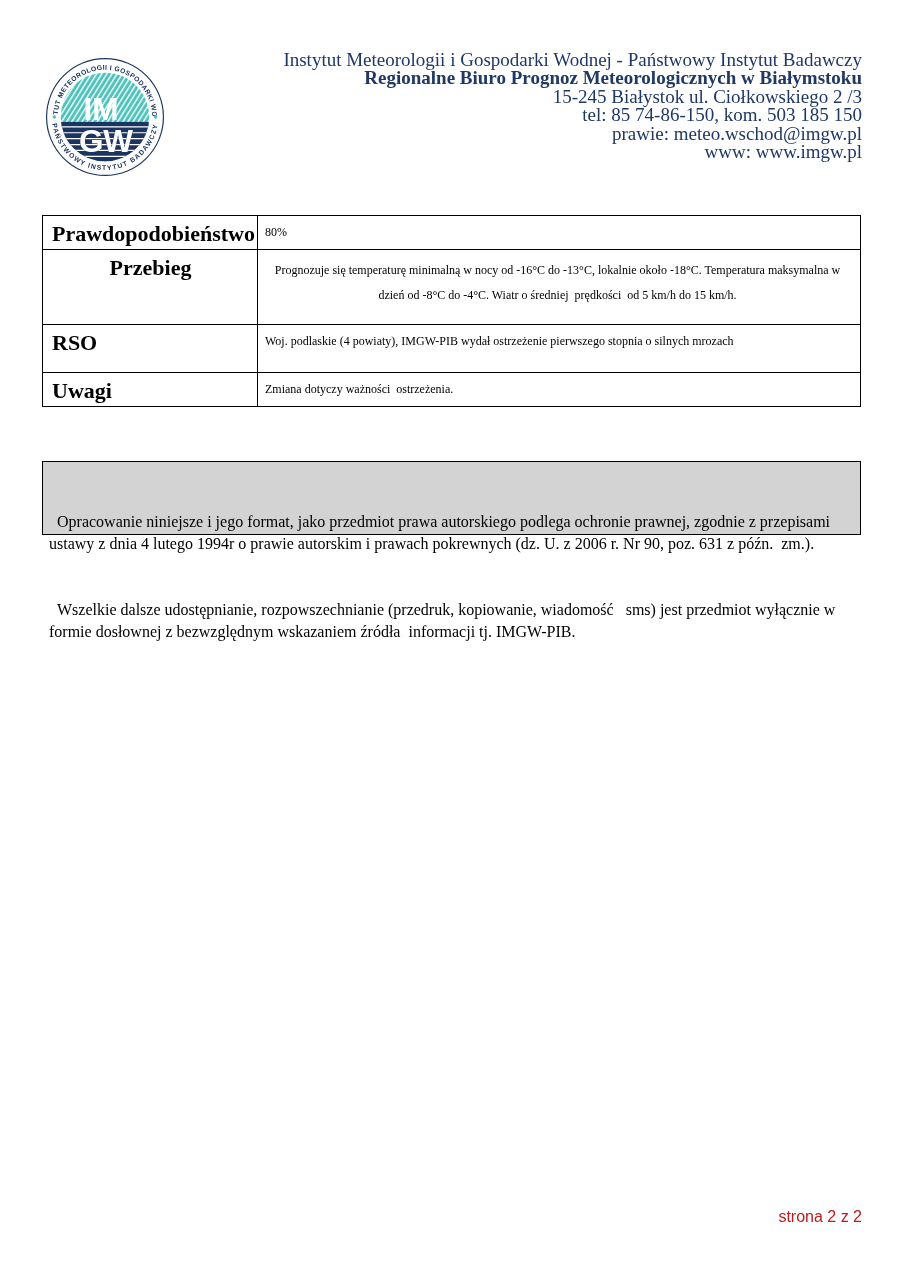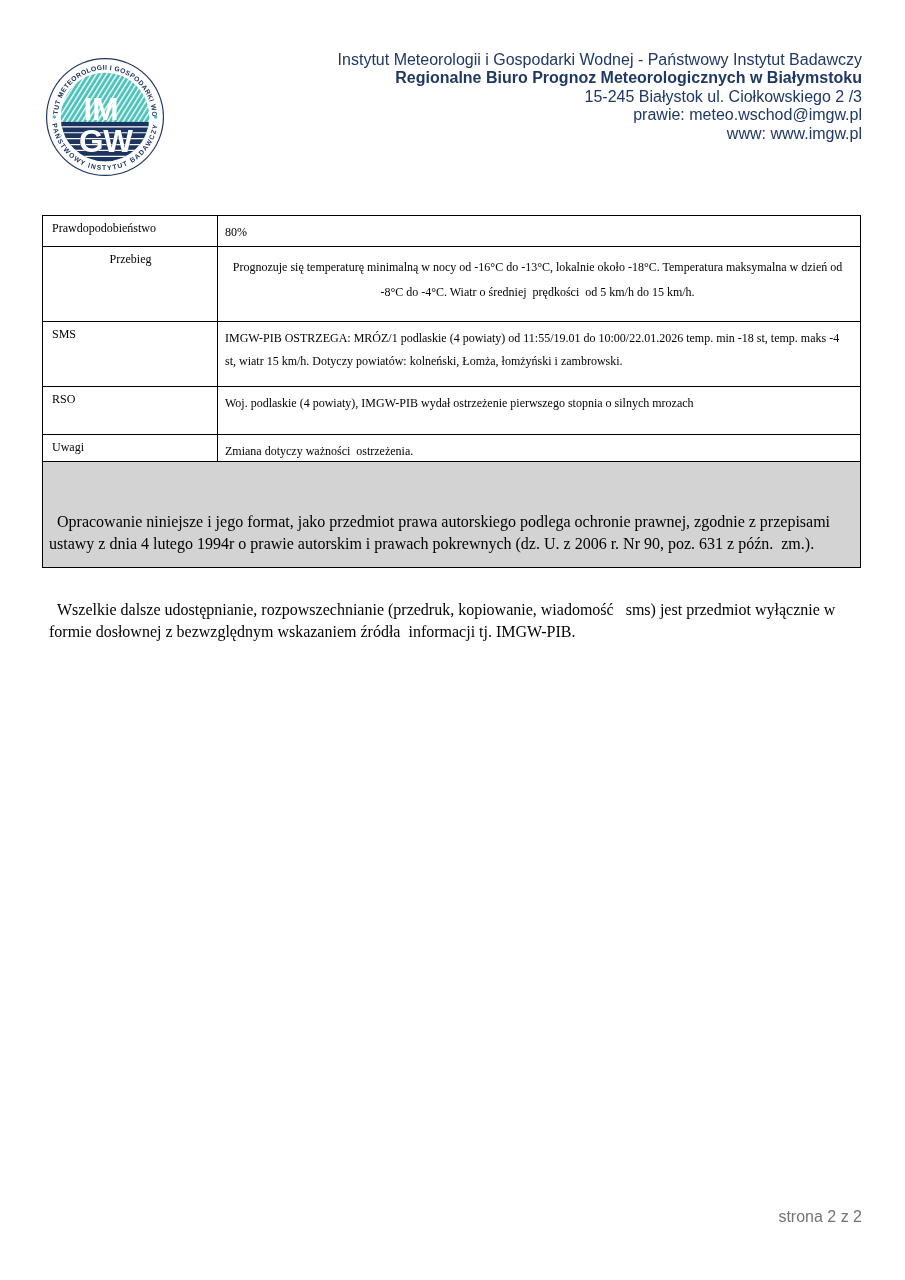--- a/index.html
+++ b/index.html
@@ -20,22 +20,22 @@
     left: 45px;
     top: 57px;
     width: 120px;
     height: 120px;
   }
   .header-text {
     position: absolute;
     top: 51px;
     right: 43px;
     text-align: right;
-    font-family: Liberation Sans, sans-serif;
-    font-size: 16px;
+    font-family: Liberation Serif, serif;
+    font-size: 19px;
     line-height: 18.4px;
     color: #1f3864;
     white-space: nowrap;
   }
   .header-text .bold-line { font-weight: bold; }
 
   
   .doc-table {
     position: absolute;
     left: 42px;
@@ -43,23 +43,23 @@
     width: 819px;
     border-collapse: collapse;
     table-layout: fixed;
   }
   .doc-table td {
     border: 1px solid #000;
     vertical-align: top;
   }
   .doc-table { border: 1.5px solid #000; }
   td.cell-label {
-    width: 175px;
-    font-weight: normal;
-    font-size: 12px;
+    width: 215px;
+    font-weight: bold;
+    font-size: 22px;
     padding: 5px 8px 2px 9px;
   }
   td.cell-value {
     font-size: 12px;
     line-height: 23px;
     padding: 5px 10px 2px 7px;
     white-space: pre-wrap;
   }
   tr.r1 td { height: 30px; }
   tr.r2 td { height: 75px; text-align: center; }
@@ -67,38 +67,38 @@
   tr.r3 td { height: 65px; }
   tr.r4 td { height: 48px; margin-top: 37px; }
   tr.r5 td { height: 28px; }
 
   
   .copyright-box {
     position: absolute;
     left: 42px;
     top: 461px;
     width: 819px;
-    height: 107px;
+    height: 74px;
     background: #d3d3d3;
     border: 1.5px solid #000;
     padding: 5px 8px 0 6px;
     font-size: 16px;
     line-height: 22px;
     white-space: pre-wrap;
   }
   .copyright-box .para { text-indent: 8px; }
 
   
   .page-number {
     position: absolute;
     right: 43px;
     top: 1208px;
     font-family: "Liberation Sans", sans-serif;
     font-size: 16px;
-    color: #737373;
+    color: #b91c1c;
   }
 </style>
 </head>
 <body>
 
 <div class="page">
 
   <div class="logo">
     <svg viewBox="0 0 122 122" width="120" height="120">
       <defs>
@@ -141,37 +141,34 @@
 
       <text x="57" y="64" font-family="Liberation Sans, sans-serif" font-size="32" font-weight="bold" fill="#ffffff" text-anchor="middle">IM</text>
       <text x="62" y="97" font-family="Liberation Sans, sans-serif" font-size="32" font-weight="bold" fill="#ffffff" stroke="#1c3560" stroke-width="0.6" paint-order="stroke" text-anchor="middle">GW</text>
     </svg>
   </div>
 
   <div class="header-text">
     <div>Instytut Meteorologii i Gospodarki Wodnej - Państwowy Instytut Badawczy</div>
     <div class="bold-line">Regionalne Biuro Prognoz Meteorologicznych w Białymstoku</div>
     <div>15-245 Białystok ul. Ciołkowskiego 2 /3</div>
+    <div>tel: 85 74-86-150, kom. 503 185 150</div>
     <div>prawie: meteo.wschod@imgw.pl</div>
     <div>www: www.imgw.pl</div>
   </div>
 
   <table class="doc-table">
     <tbody>
       <tr class="r1">
         <td class="cell-label">Prawdopodobieństwo</td>
         <td class="cell-value">80%</td>
       </tr>
       <tr class="r2">
         <td class="cell-label">Przebieg</td>
         <td class="cell-value">Prognozuje się temperaturę minimalną w nocy od -16°C do -13°C, lokalnie około -18°C. Temperatura maksymalna w dzień od -8°C do -4°C. Wiatr o średniej  prędkości  od 5 km/h do 15 km/h.</td>
-      </tr>
-      <tr class="r3">
-        <td class="cell-label">SMS</td>
-        <td class="cell-value">IMGW-PIB OSTRZEGA: MRÓZ/1 podlaskie (4 powiaty) od 11:55/19.01 do 10:00/22.01.2026 temp. min -18 st, temp. maks -4 st, wiatr 15 km/h. Dotyczy powiatów: kolneński, Łomża, łomżyński i zambrowski.</td>
       </tr>
       <tr class="r4">
         <td class="cell-label">RSO</td>
         <td class="cell-value">Woj. podlaskie (4 powiaty), IMGW-PIB wydał ostrzeżenie pierwszego stopnia o silnych mrozach</td>
       </tr>
       <tr class="r5">
         <td class="cell-label">Uwagi</td>
         <td class="cell-value">Zmiana dotyczy ważności  ostrzeżenia.</td>
       </tr>
     </tbody>

